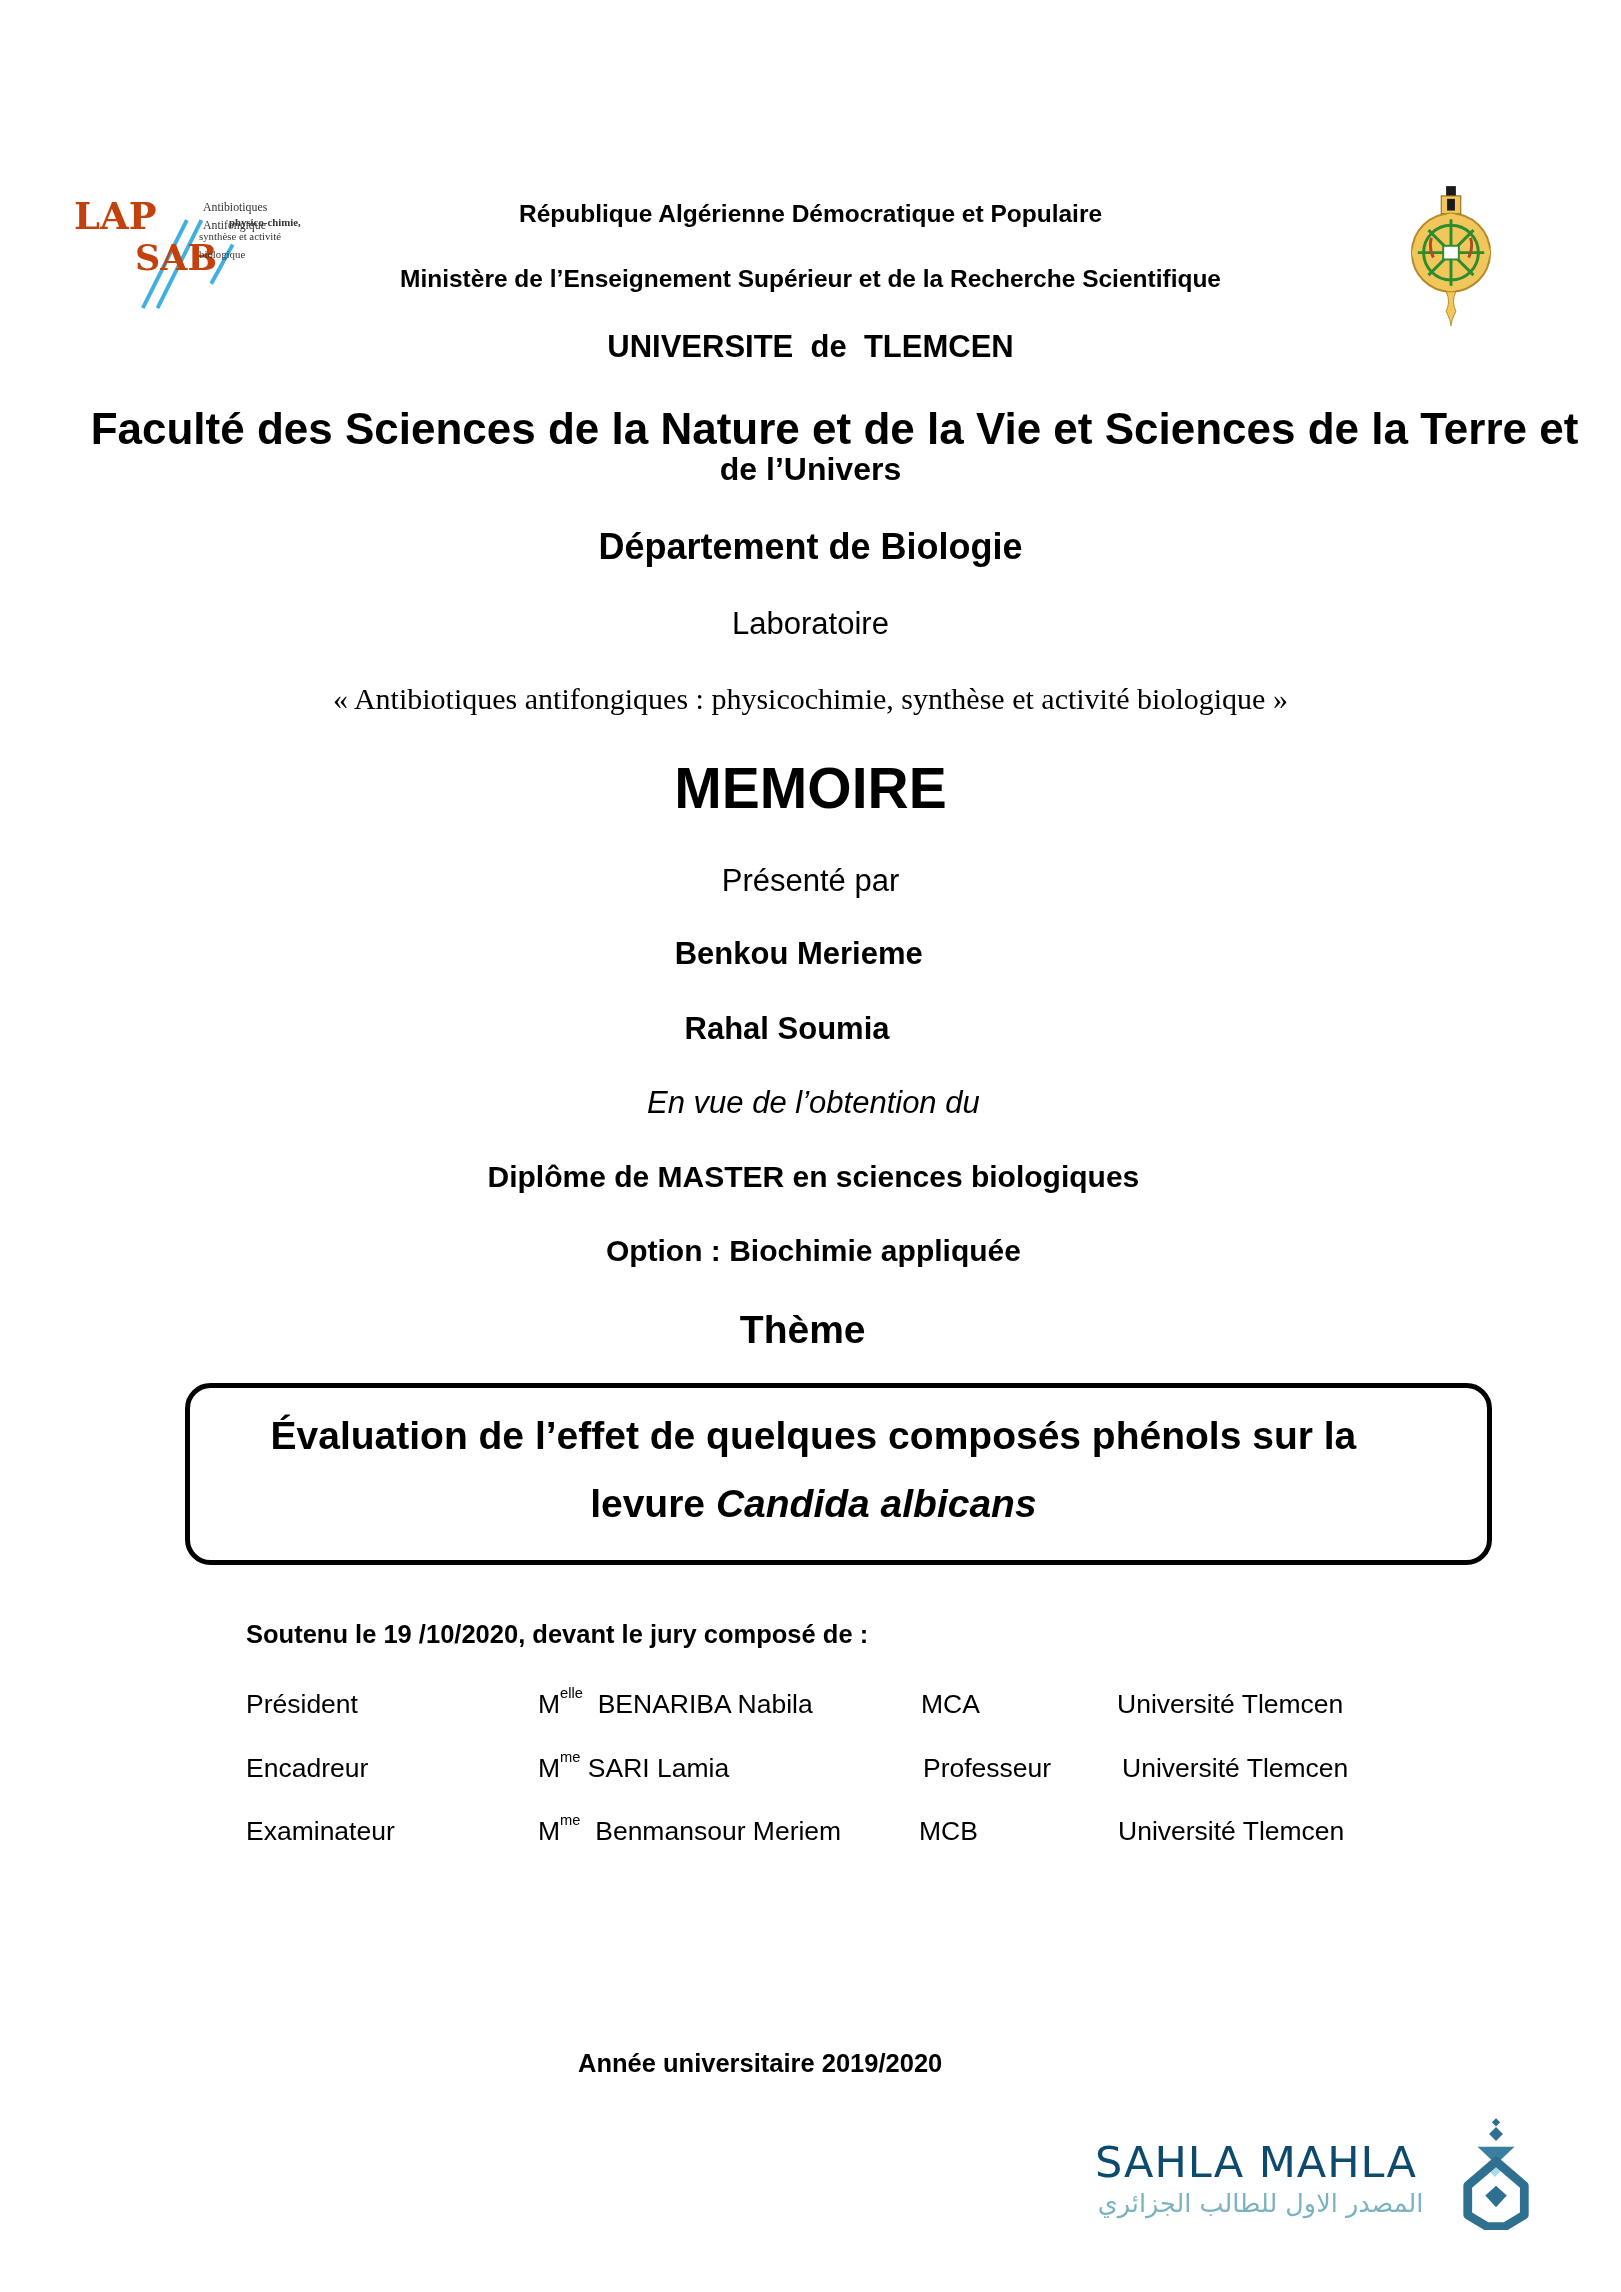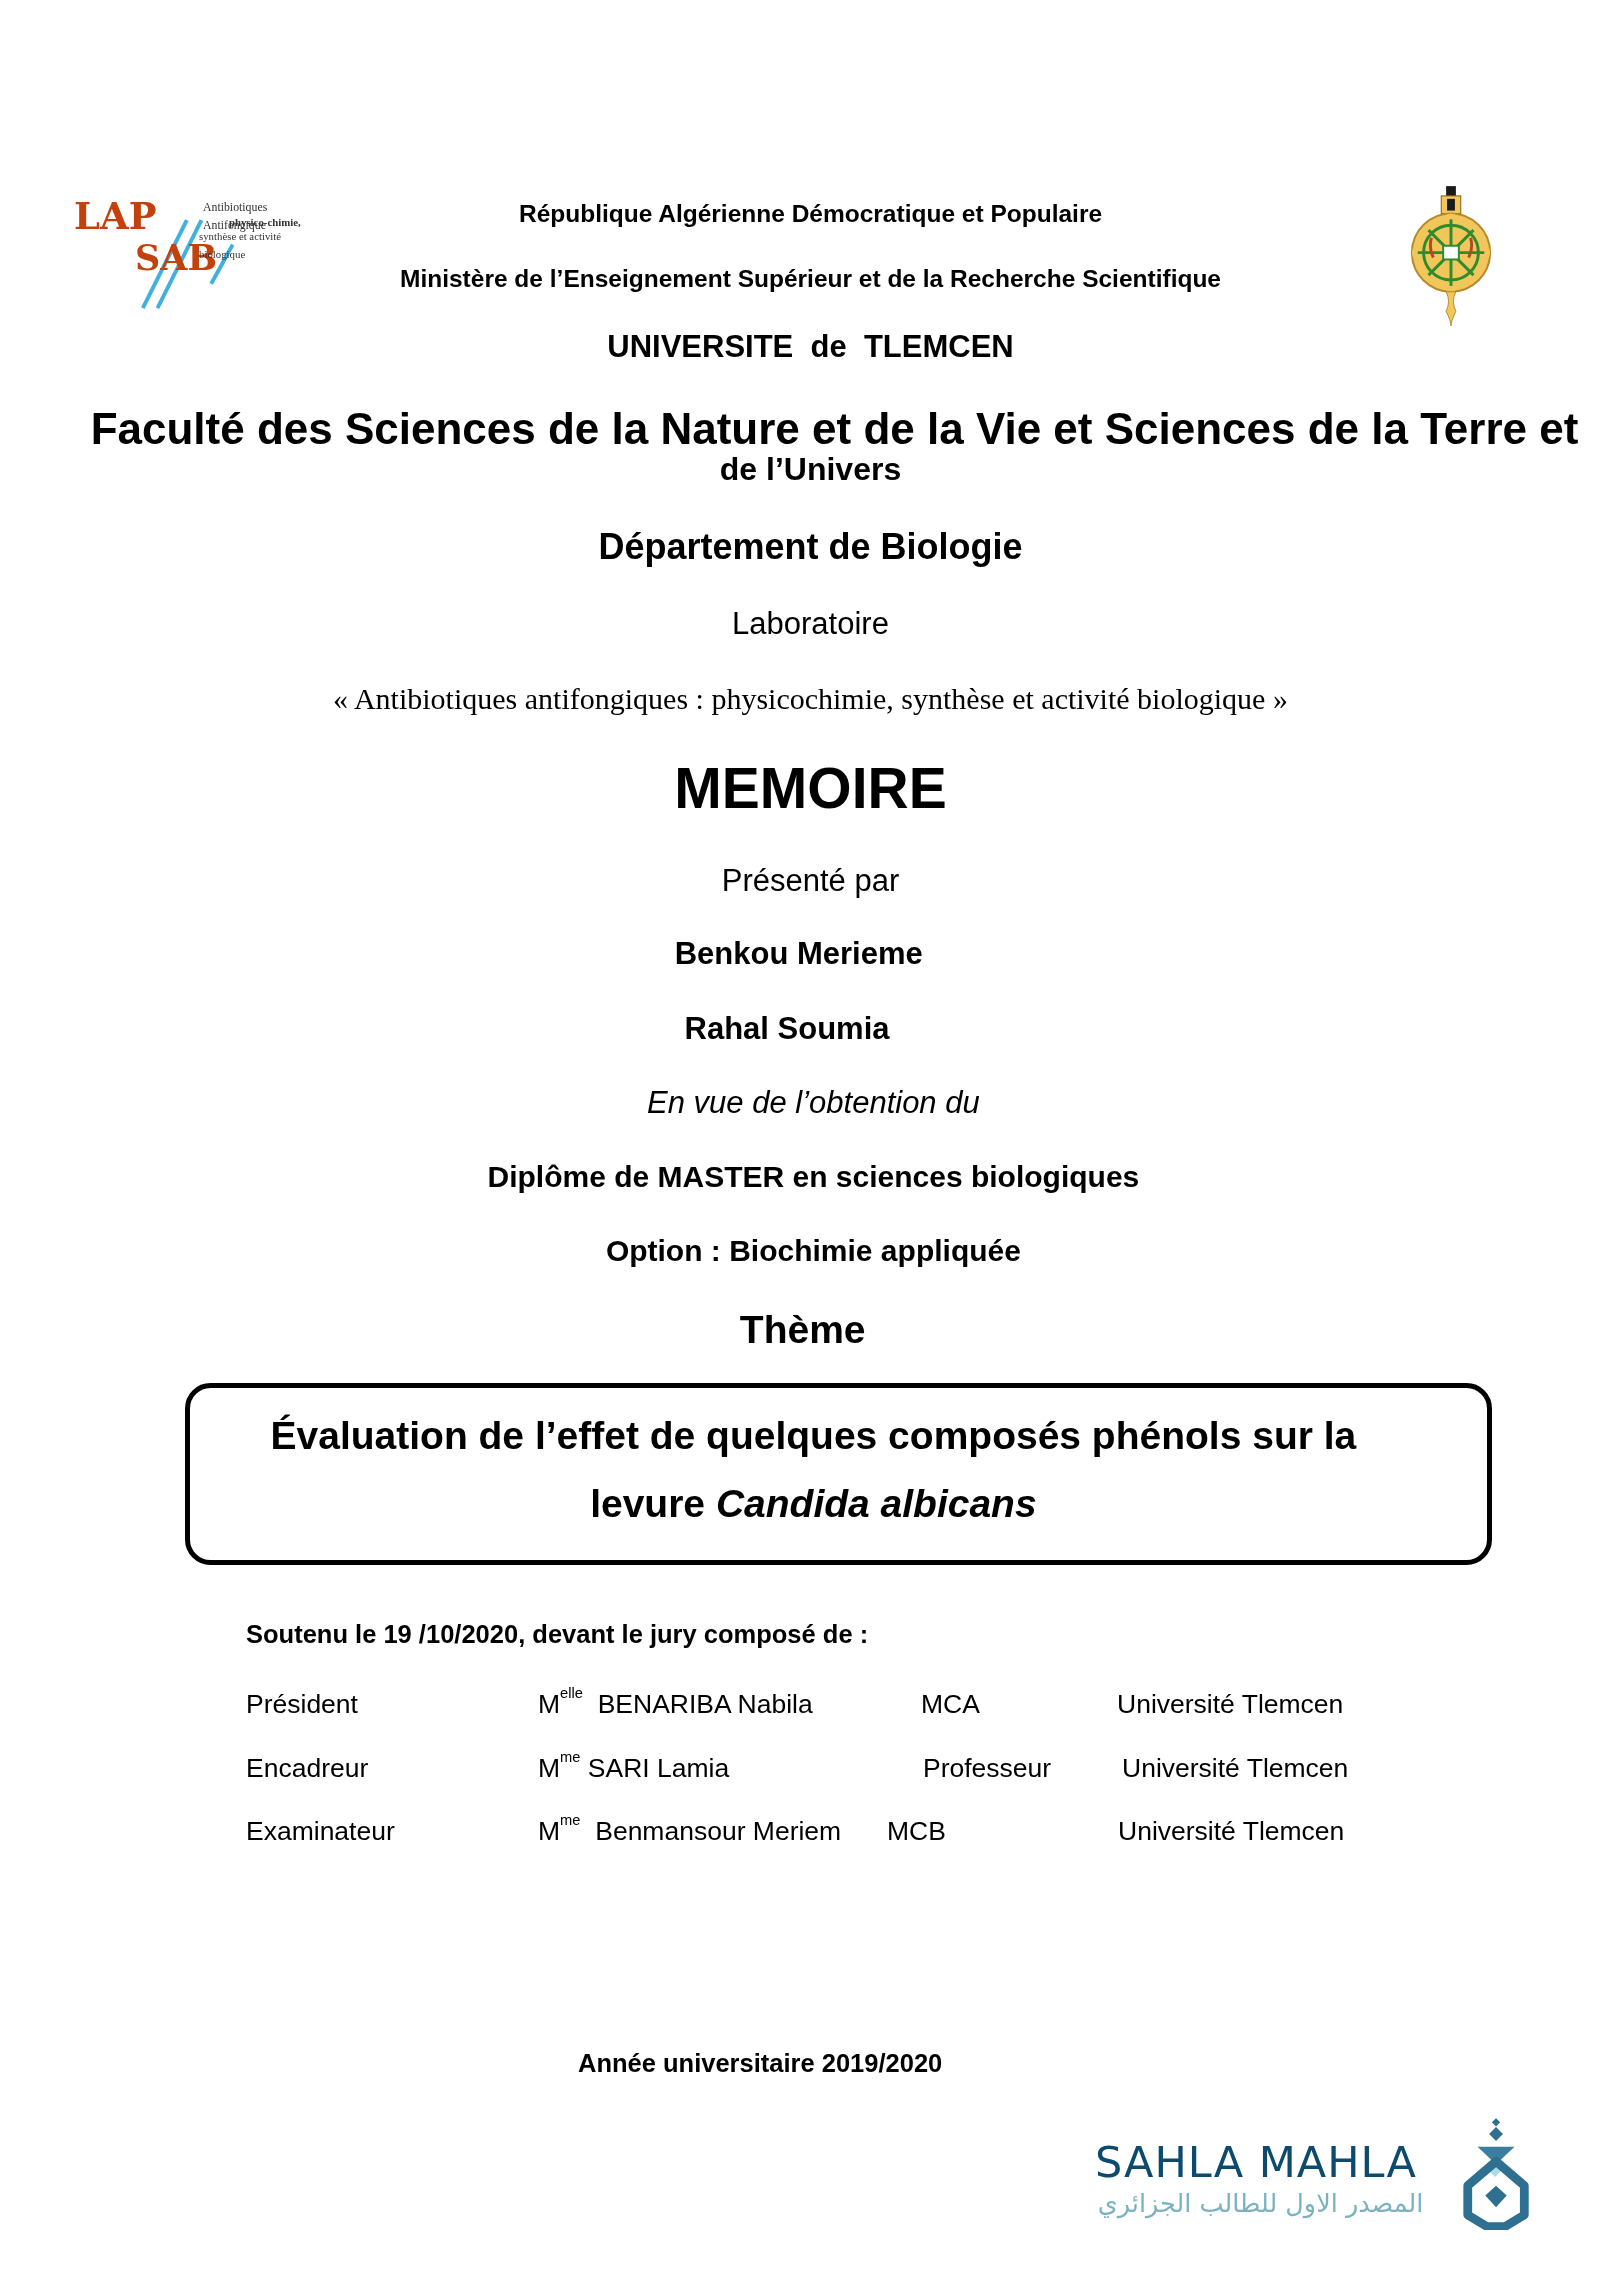--- a/index.html
+++ b/index.html
@@ -98,21 +98,21 @@
 </div>
 <div class="jury-row" style="top:1753px;">
   <span style="left:246px;">Encadreur</span>
   <span style="left:538px;"><span style="position:static">M</span><sup>me</sup><span style="position:static;white-space:pre;"> </span><span style="position:static">SARI Lamia</span></span>
   <span style="left:923px;">Professeur</span>
   <span style="left:1122px;">Université Tlemcen</span>
 </div>
 <div class="jury-row" style="top:1816px;">
   <span style="left:246px;">Examinateur</span>
   <span style="left:538px;"><span style="position:static">M</span><sup>me</sup><span style="position:static;white-space:pre;">  </span><span style="position:static">Benmansour Meriem</span></span>
-  <span style="left:887px;">MCB</span>
+  <span style="left:919px;">MCB</span>
   <span style="left:1118px;">Université Tlemcen</span>
 </div>
 
 <div class="abs b" style="left:578px;top:2049px;font-size:25.5px;">Année universitaire 2019/2020</div>
 
 <div id="sahla">
   <div class="name">SAHLA MAHLA</div>
   <div class="ar">المصدر الاول للطالب الجزائري</div>
   <svg style="position:absolute;left:370px;top:0;" width="78" height="113" viewBox="0 0 80 115">
     <rect x="36" y="2" width="6" height="6" fill="#2f6f8f" transform="rotate(45 39 5)"></rect>

